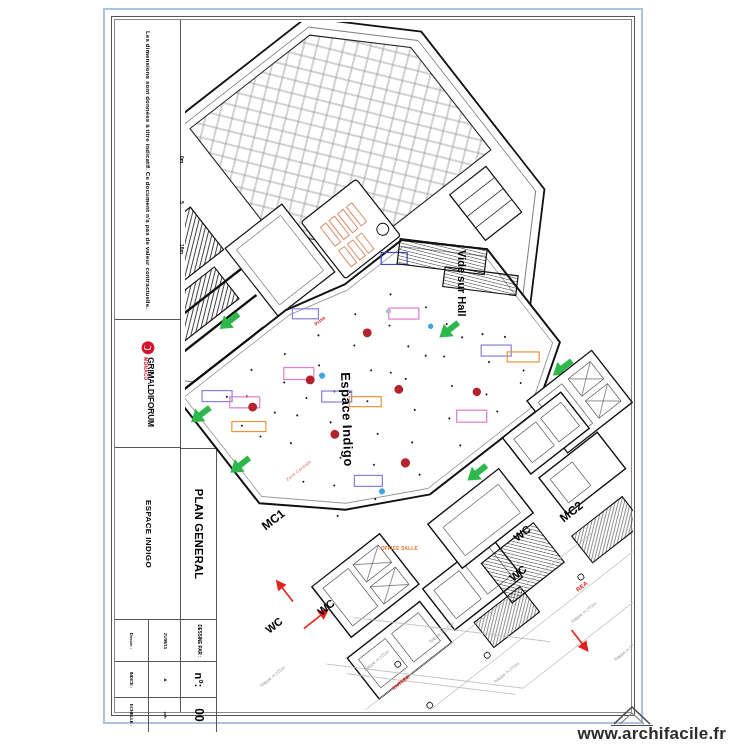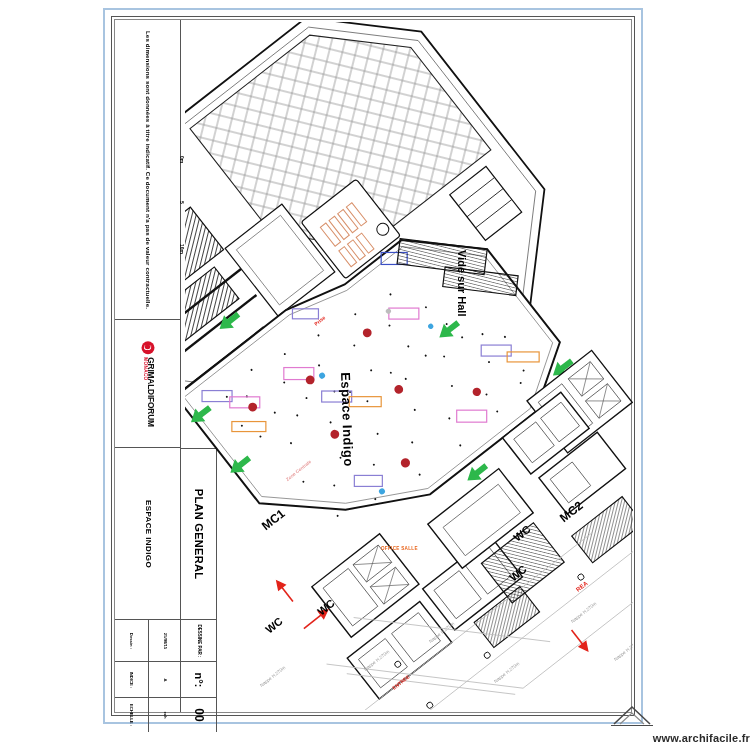--- a/index.html
+++ b/index.html
@@ -108,22 +108,22 @@
   .canvas svg{position:absolute;left:0;top:0;}
 
   
   .plabel{position:absolute;white-space:nowrap;font-weight:bold;color:#000;}
   .plabel.red{color:#e2231a;}
   .plabel.orange{color:#e8631a;}
   .plabel.grey{color:#9a9a9a;font-weight:normal;}
 
   
   .watermark{
-    position:absolute;right:0;bottom:6px;
-    font-size:11px;font-weight:bold;color:#2b2b2b;letter-spacing:.2px;
+    position:absolute;right:24px;bottom:6px;
+    font-size:17px;font-weight:bold;color:#2b2b2b;letter-spacing:.2px;
   }
   .wm-logo{
     position:absolute;right:97px;bottom:22px;width:42px;height:26px;
   }
 </style>
 </head>
 <body>
 
 <div id="page">
 

